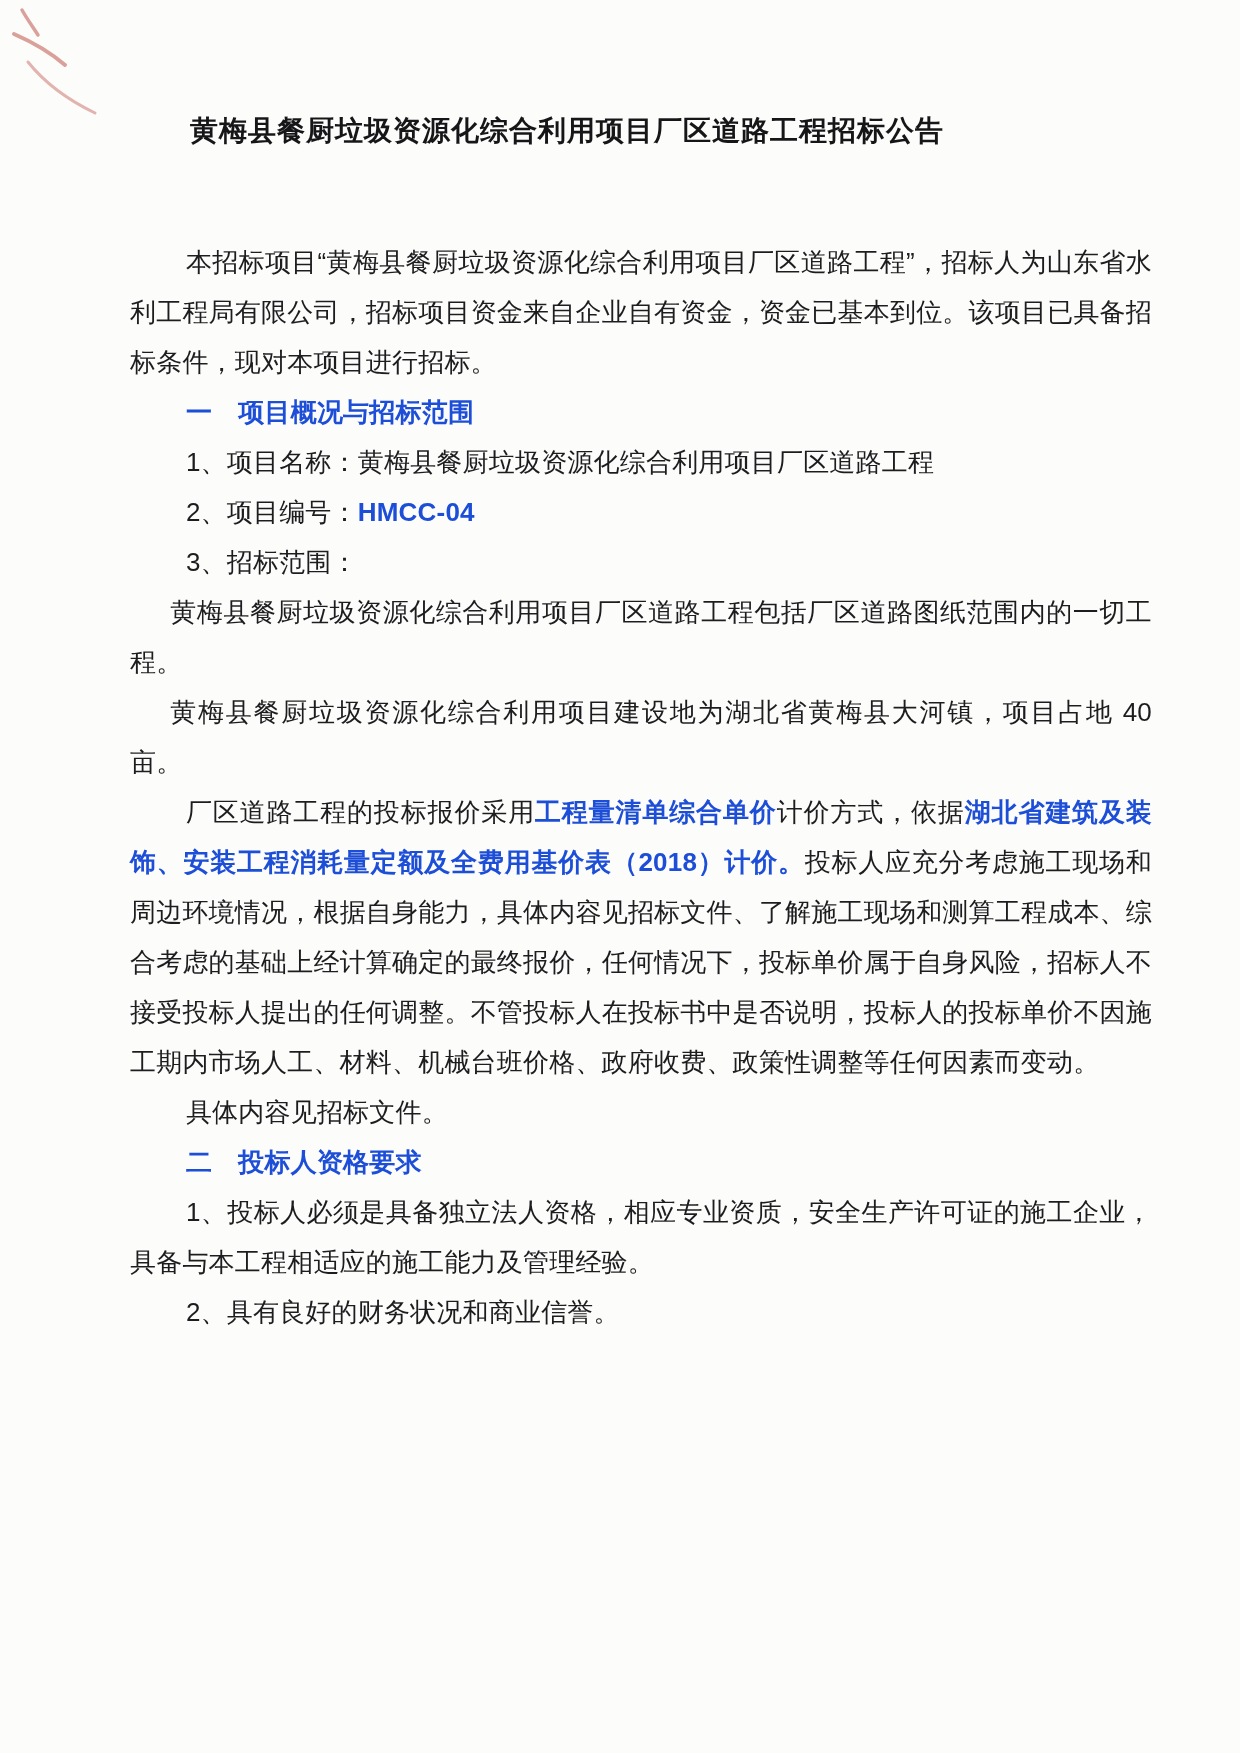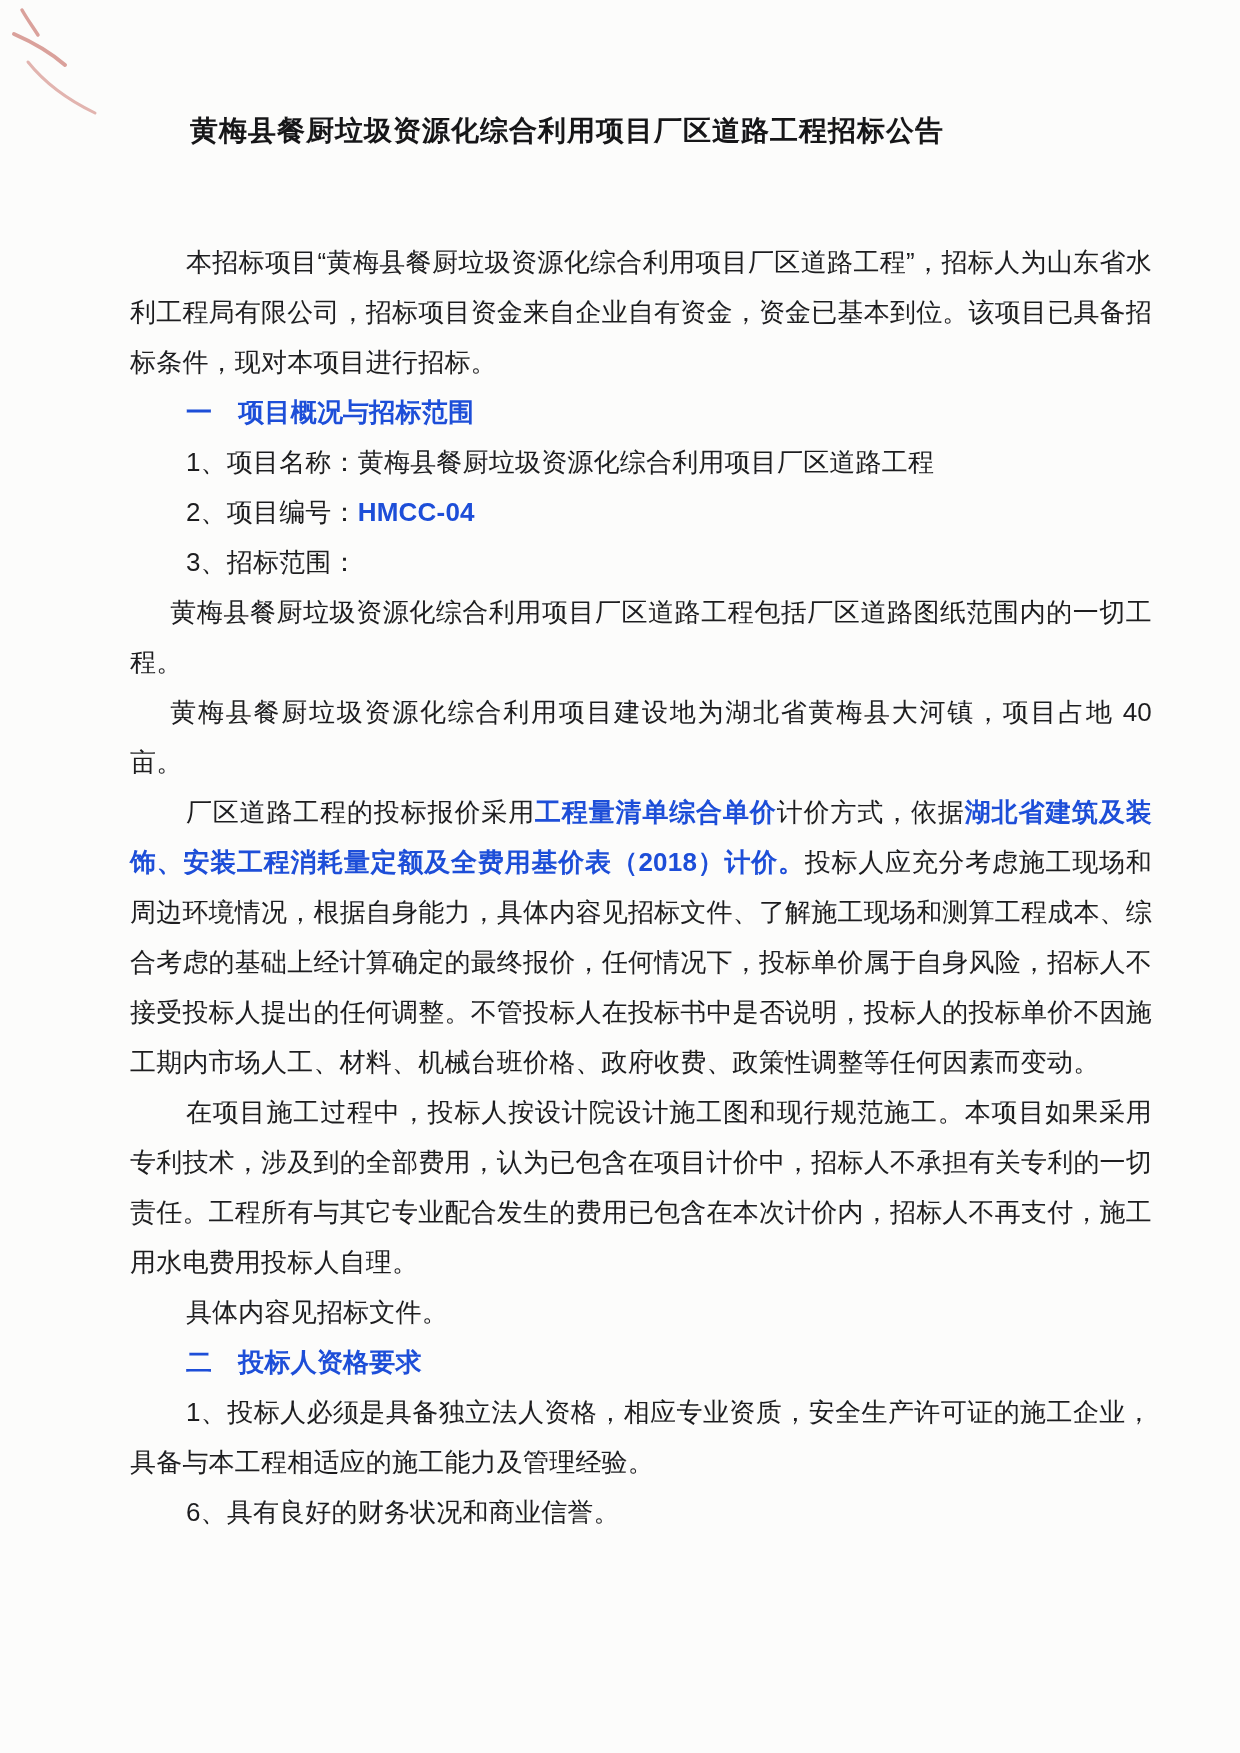--- a/index.html
+++ b/index.html
@@ -69,20 +69,19 @@
 
   <div class="doc-body" id="doc-body">
       <p class="para"><span>本招标项目“黄梅县餐厨垃圾资源化综合利用项目厂区道路工程”，招标人为山东省水利工程局有限公司，招标项目资金来自企业自有资金，资金已基本到位。该项目已具备招标条件，现对本项目进行招标。</span></p>
       <p class="heading"><b>一　项目概况与招标范围</b></p>
       <p class="para"><span>1、项目名称：黄梅县餐厨垃圾资源化综合利用项目厂区道路工程</span></p>
       <p class="para"><span>2、项目编号：</span><b>HMCC-04</b></p>
       <p class="para"><span>3、招标范围：</span></p>
       <p class="para-alt"><span>黄梅县餐厨垃圾资源化综合利用项目厂区道路工程包括厂区道路图纸范围内的一切工程。</span></p>
       <p class="para-alt"><span>黄梅县餐厨垃圾资源化综合利用项目建设地为湖北省黄梅县大河镇，项目占地 40 亩。</span></p>
       <p class="para"><span>厂区道路工程的投标报价采用</span><b>工程量清单综合单价</b><span>计价方式，依据</span><b>湖北省建筑及装饰、安装工程消耗量定额及全费用基价表（2018）计价。</b><span>投标人应充分考虑施工现场和周边环境情况，根据自身能力，具体内容见招标文件、了解施工现场和测算工程成本、综合考虑的基础上经计算确定的最终报价，任何情况下，投标单价属于自身风险，招标人不接受投标人提出的任何调整。不管投标人在投标书中是否说明，投标人的投标单价不因施工期内市场人工、材料、机械台班价格、政府收费、政策性调整等任何因素而变动。</span></p>
-      <p class="para"><span>在项目施工过程中，投标人按设计院设计施工图和现行规范施工。本项目如果采用专利技术，涉及到的全部费用，认为已包含在项目计价中，招标人不承担有关专利的一切责任。工程所有与其它专业配合发生的费用已包含在本次计价内，招标人不再支付，施工用水电费用投标人自理。</span></p>
       <p class="para"><span>具体内容见招标文件。</span></p>
       <p class="heading"><b>二　投标人资格要求</b></p>
       <p class="para"><span>1、投标人必须是具备独立法人资格，相应专业资质，安全生产许可证的施工企业，具备与本工程相适应的施工能力及管理经验。</span></p>
-      <p class="para"><span>6、具有良好的财务状况和商业信誉。</span></p>
+      <p class="para"><span>2、具有良好的财务状况和商业信誉。</span></p>
     </div>
 
 </div>
 
 </body></html>

